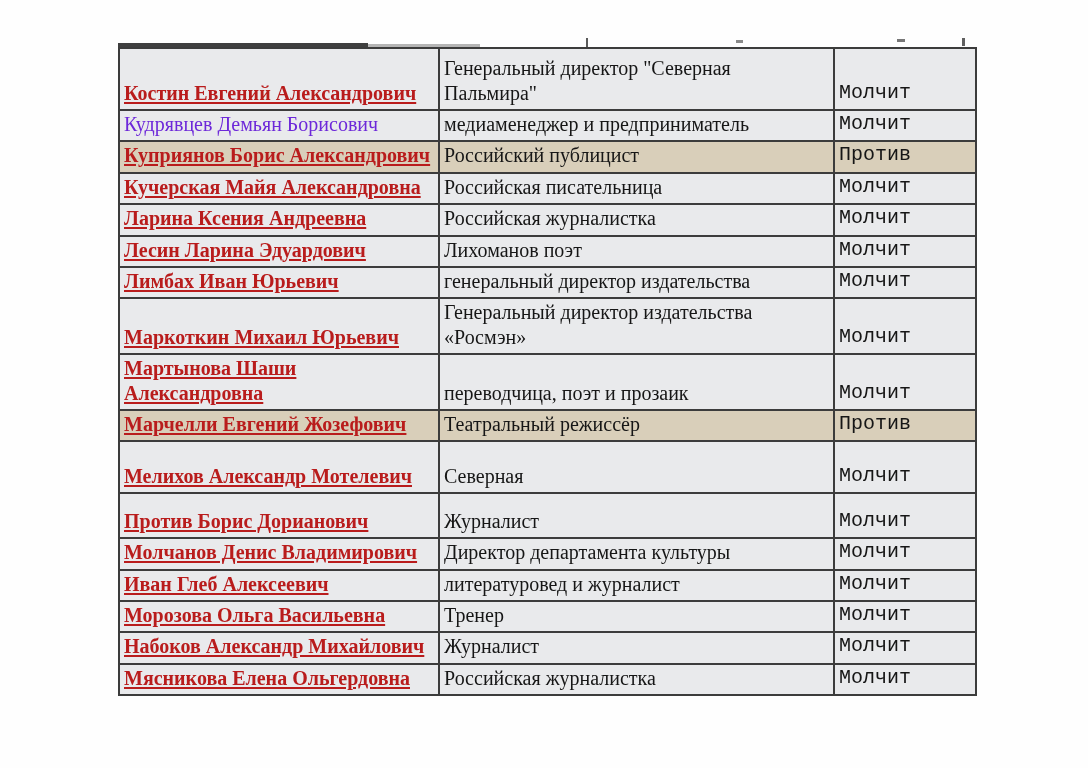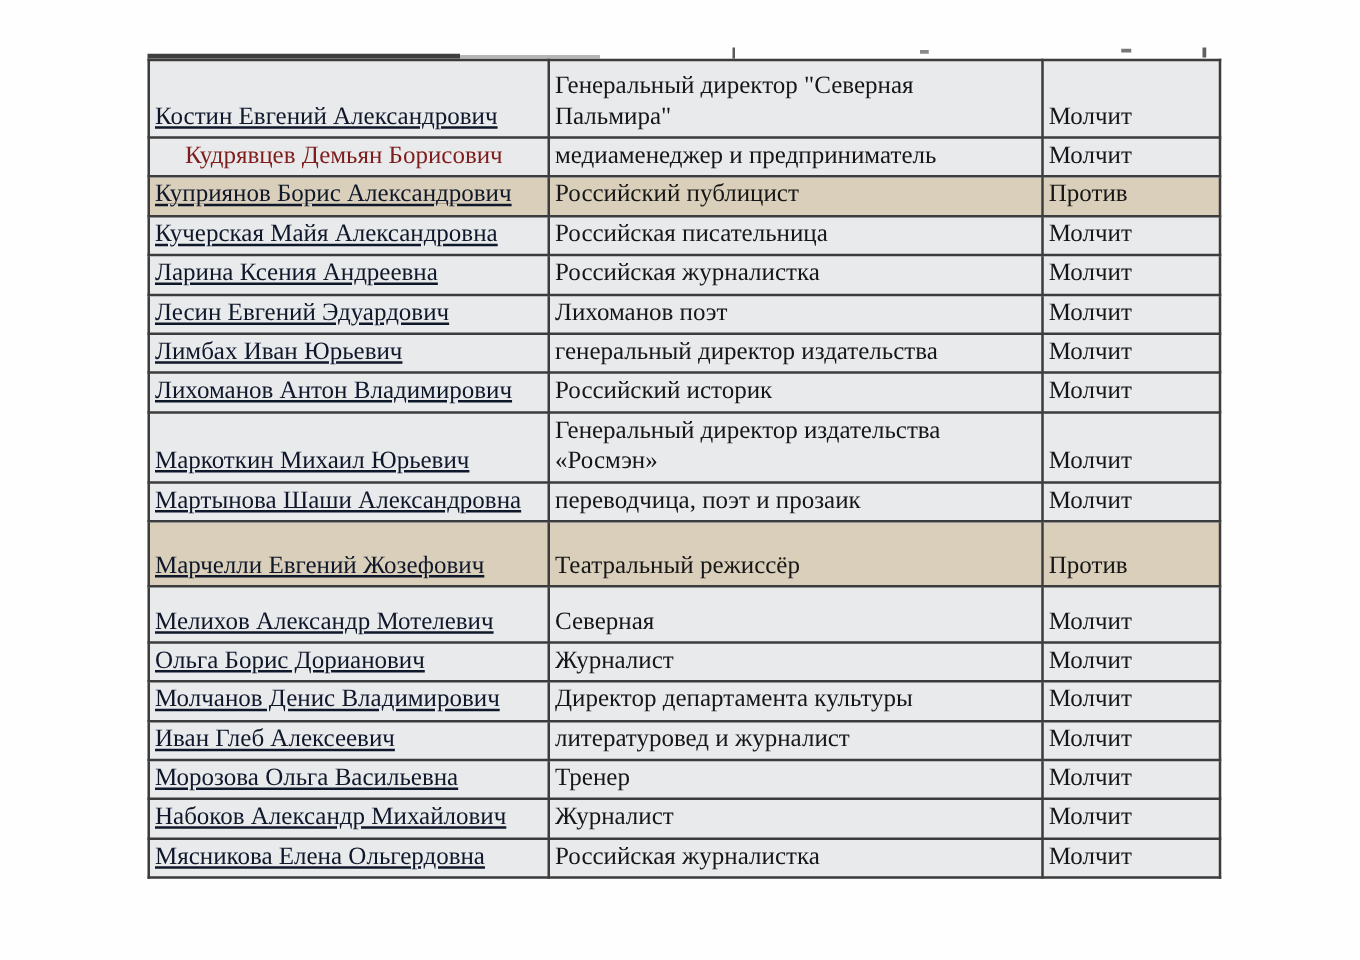--- a/index.html
+++ b/index.html
@@ -40,29 +40,30 @@
     vertical-align:bottom;
     padding:1px 6px 4px 4px;
     font-size:20px;line-height:1.22;
     color:#161616;
     background:#e9eaec;
     overflow:hidden;
   }
   table.doc-table tr.against td{background:#d9cfba;}
 
   td.cell-desc{padding-left:7px;}
-  td.cell-status{padding-left:8px;}
+  td.cell-status{padding-left:8px;font-family:Liberation Mono, monospace;}
 
   a.person-link{
-    color:#0f172a;
+    color:#b91c1c;
     text-decoration:underline;
     text-decoration-thickness:1.5px;
     text-underline-offset:2px;
+    font-weight:bold;
   }
-  span.person-plain{color:#7f1d1d;text-decoration:none;margin-left:24px;}
+  span.person-plain{color:#6d28d9;text-decoration:none;}
 </style>
 </head>
 <body>
 
 <div class="scan-page">
 
   <div class="remnant bar-dark"></div>
   <div class="remnant bar-light"></div>
   <div class="remnant tick-1"></div>
   <div class="remnant mark-1"></div>
@@ -95,32 +96,27 @@
           <td class="cell-name"><a class="person-link" href="#">Кучерская Майя Александровна</a></td>
           <td class="cell-desc">Российская писательница</td>
           <td class="cell-status">Молчит</td>
         </tr>
         <tr>
           <td class="cell-name"><a class="person-link" href="#">Ларина Ксения Андреевна</a></td>
           <td class="cell-desc">Российская журналистка</td>
           <td class="cell-status">Молчит</td>
         </tr>
         <tr>
-          <td class="cell-name"><a class="person-link" href="#">Лесин Евгений Эдуардович</a></td>
+          <td class="cell-name"><a class="person-link" href="#">Лесин Ларина Эдуардович</a></td>
           <td class="cell-desc">Лихоманов поэт</td>
           <td class="cell-status">Молчит</td>
         </tr>
         <tr>
           <td class="cell-name"><a class="person-link" href="#">Лимбах Иван Юрьевич</a></td>
           <td class="cell-desc">генеральный директор издательства</td>
-          <td class="cell-status">Молчит</td>
-        </tr>
-        <tr>
-          <td class="cell-name"><a class="person-link" href="#">Лихоманов Антон Владимирович</a></td>
-          <td class="cell-desc">Российский историк</td>
           <td class="cell-status">Молчит</td>
         </tr>
         <tr>
           <td class="cell-name"><a class="person-link" href="#">Маркоткин Михаил Юрьевич</a></td>
           <td class="cell-desc">Генеральный директор издательства «Росмэн»</td>
           <td class="cell-status">Молчит</td>
         </tr>
         <tr>
           <td class="cell-name"><a class="person-link" href="#">Мартынова Шаши Александровна</a></td>
           <td class="cell-desc">переводчица, поэт и прозаик</td>
@@ -130,21 +126,21 @@
           <td class="cell-name"><a class="person-link" href="#">Марчелли Евгений Жозефович</a></td>
           <td class="cell-desc">Театральный режиссёр</td>
           <td class="cell-status">Против</td>
         </tr>
         <tr>
           <td class="cell-name"><a class="person-link" href="#">Мелихов Александр Мотелевич</a></td>
           <td class="cell-desc">Северная</td>
           <td class="cell-status">Молчит</td>
         </tr>
         <tr>
-          <td class="cell-name"><a class="person-link" href="#">Ольга Борис Дорианович</a></td>
+          <td class="cell-name"><a class="person-link" href="#">Против Борис Дорианович</a></td>
           <td class="cell-desc">Журналист</td>
           <td class="cell-status">Молчит</td>
         </tr>
         <tr>
           <td class="cell-name"><a class="person-link" href="#">Молчанов Денис Владимирович</a></td>
           <td class="cell-desc">Директор департамента культуры</td>
           <td class="cell-status">Молчит</td>
         </tr>
         <tr>
           <td class="cell-name"><a class="person-link" href="#">Иван Глеб Алексеевич</a></td>

